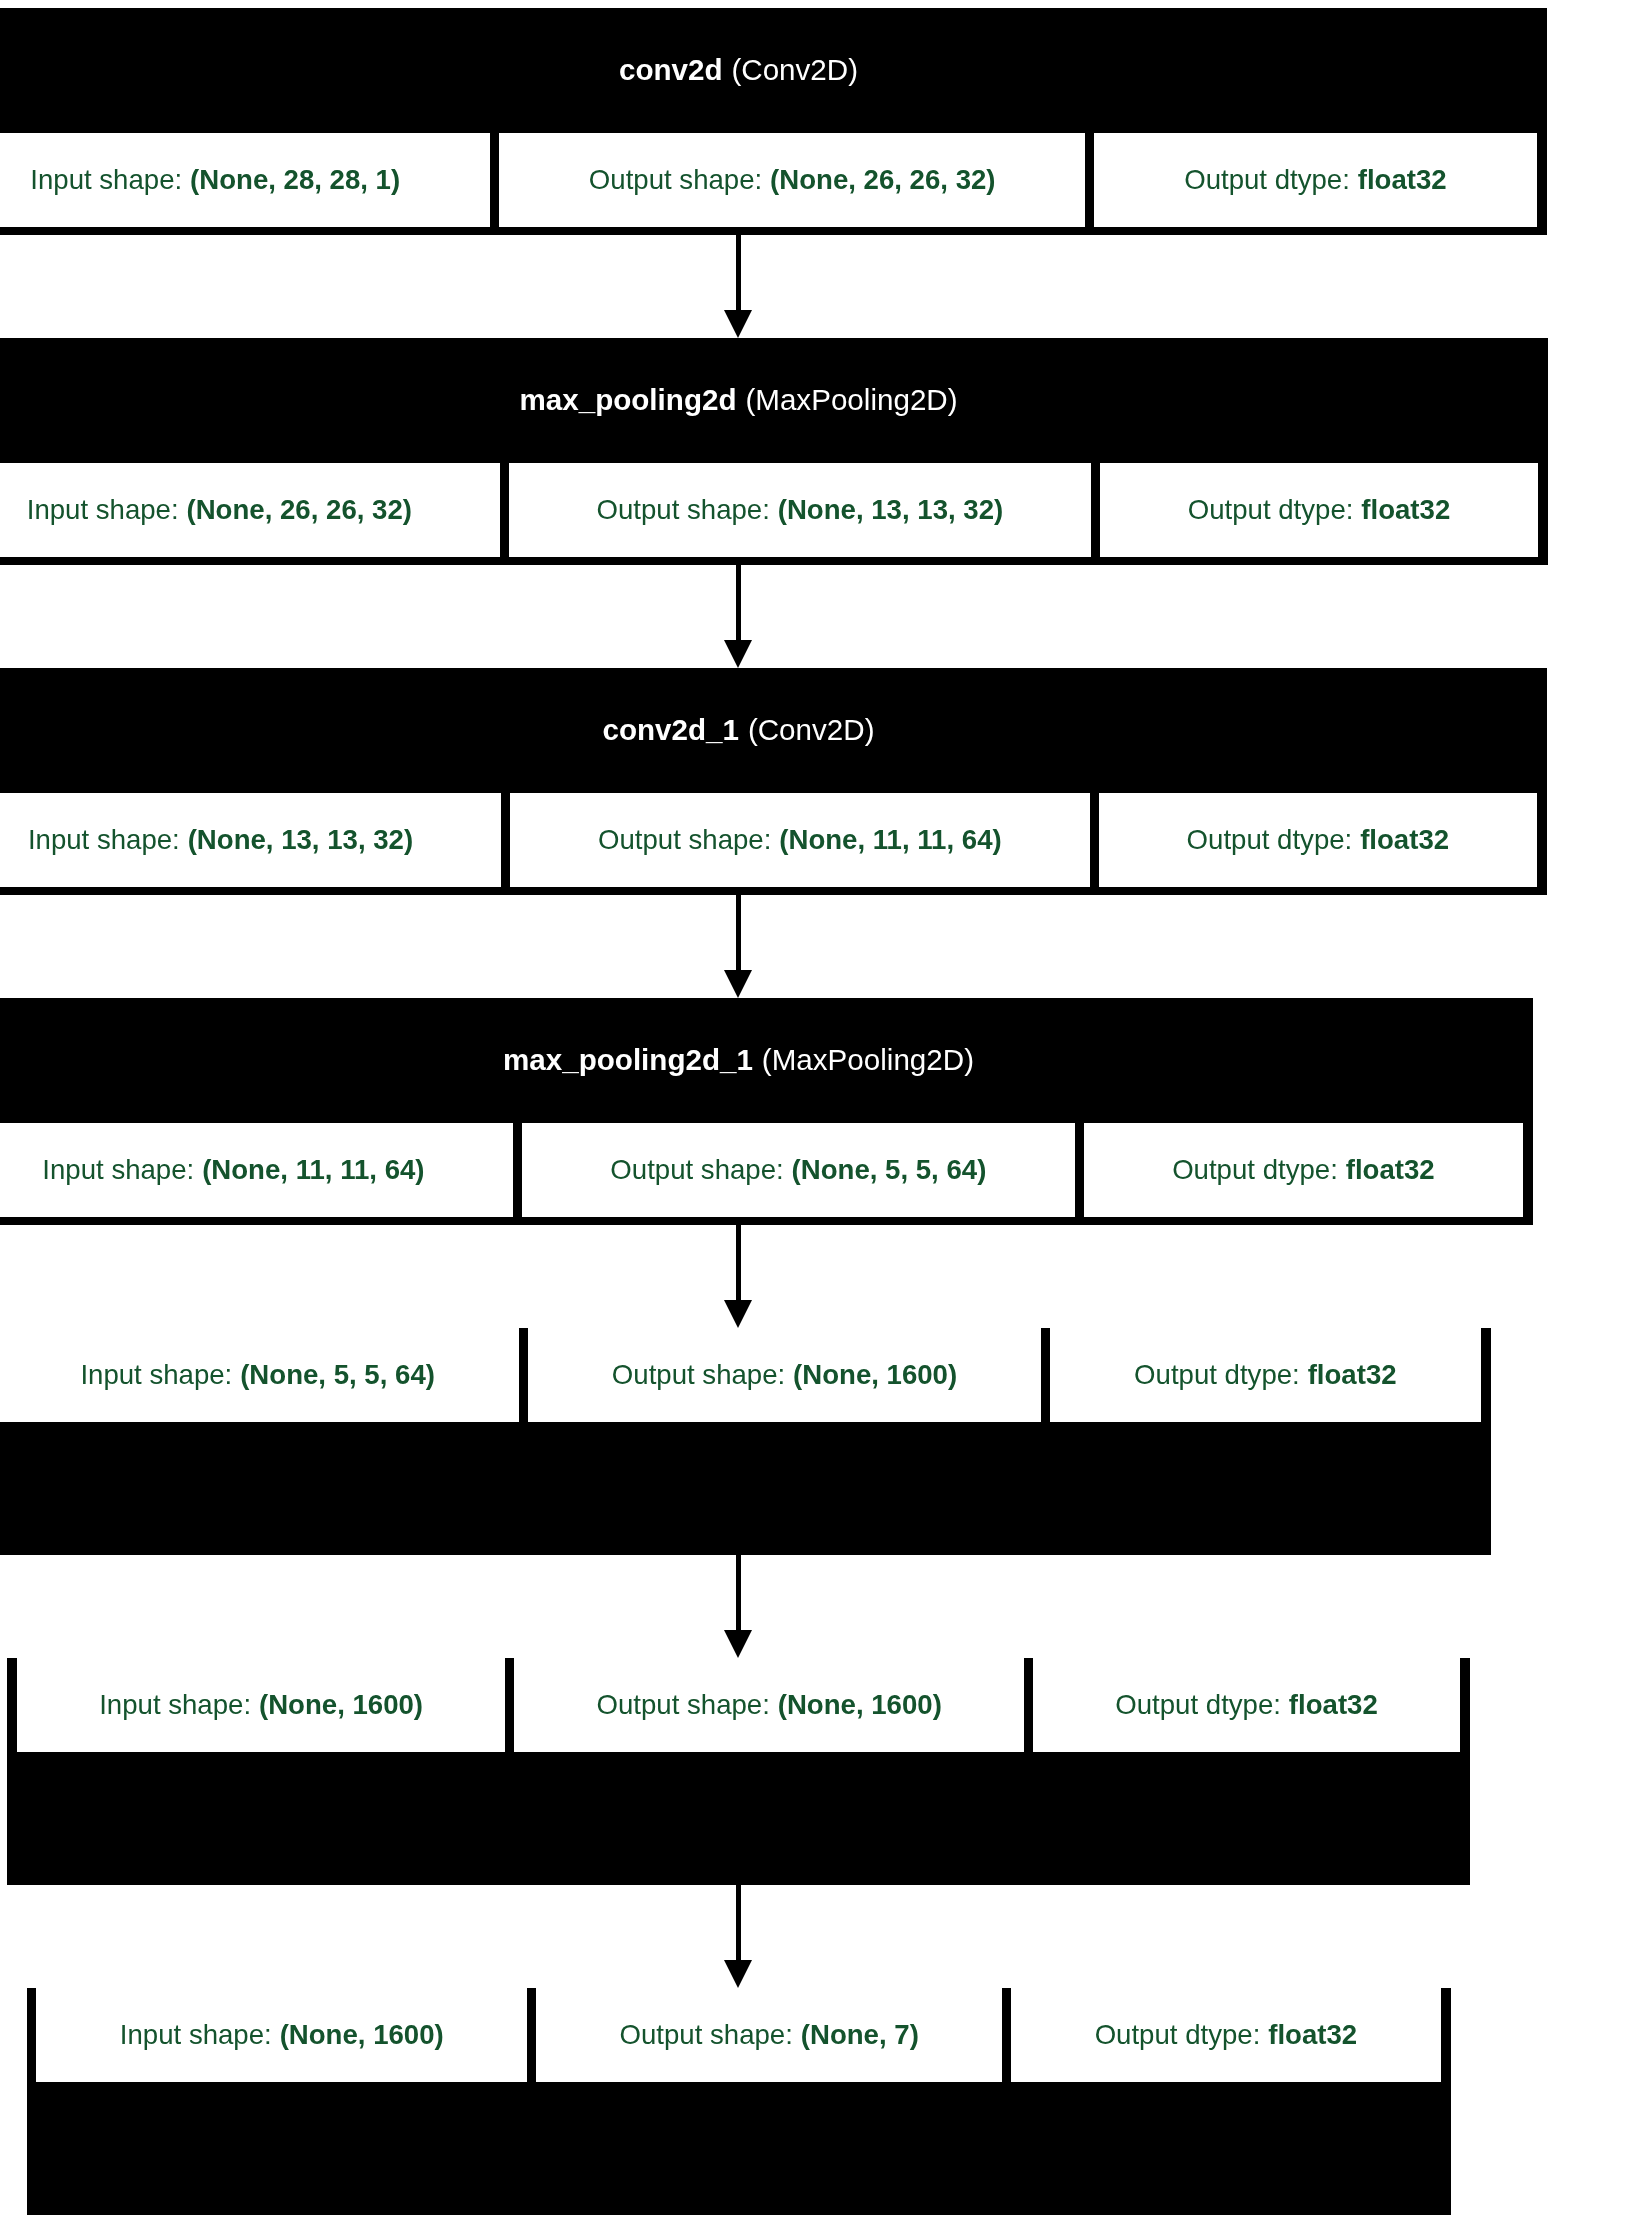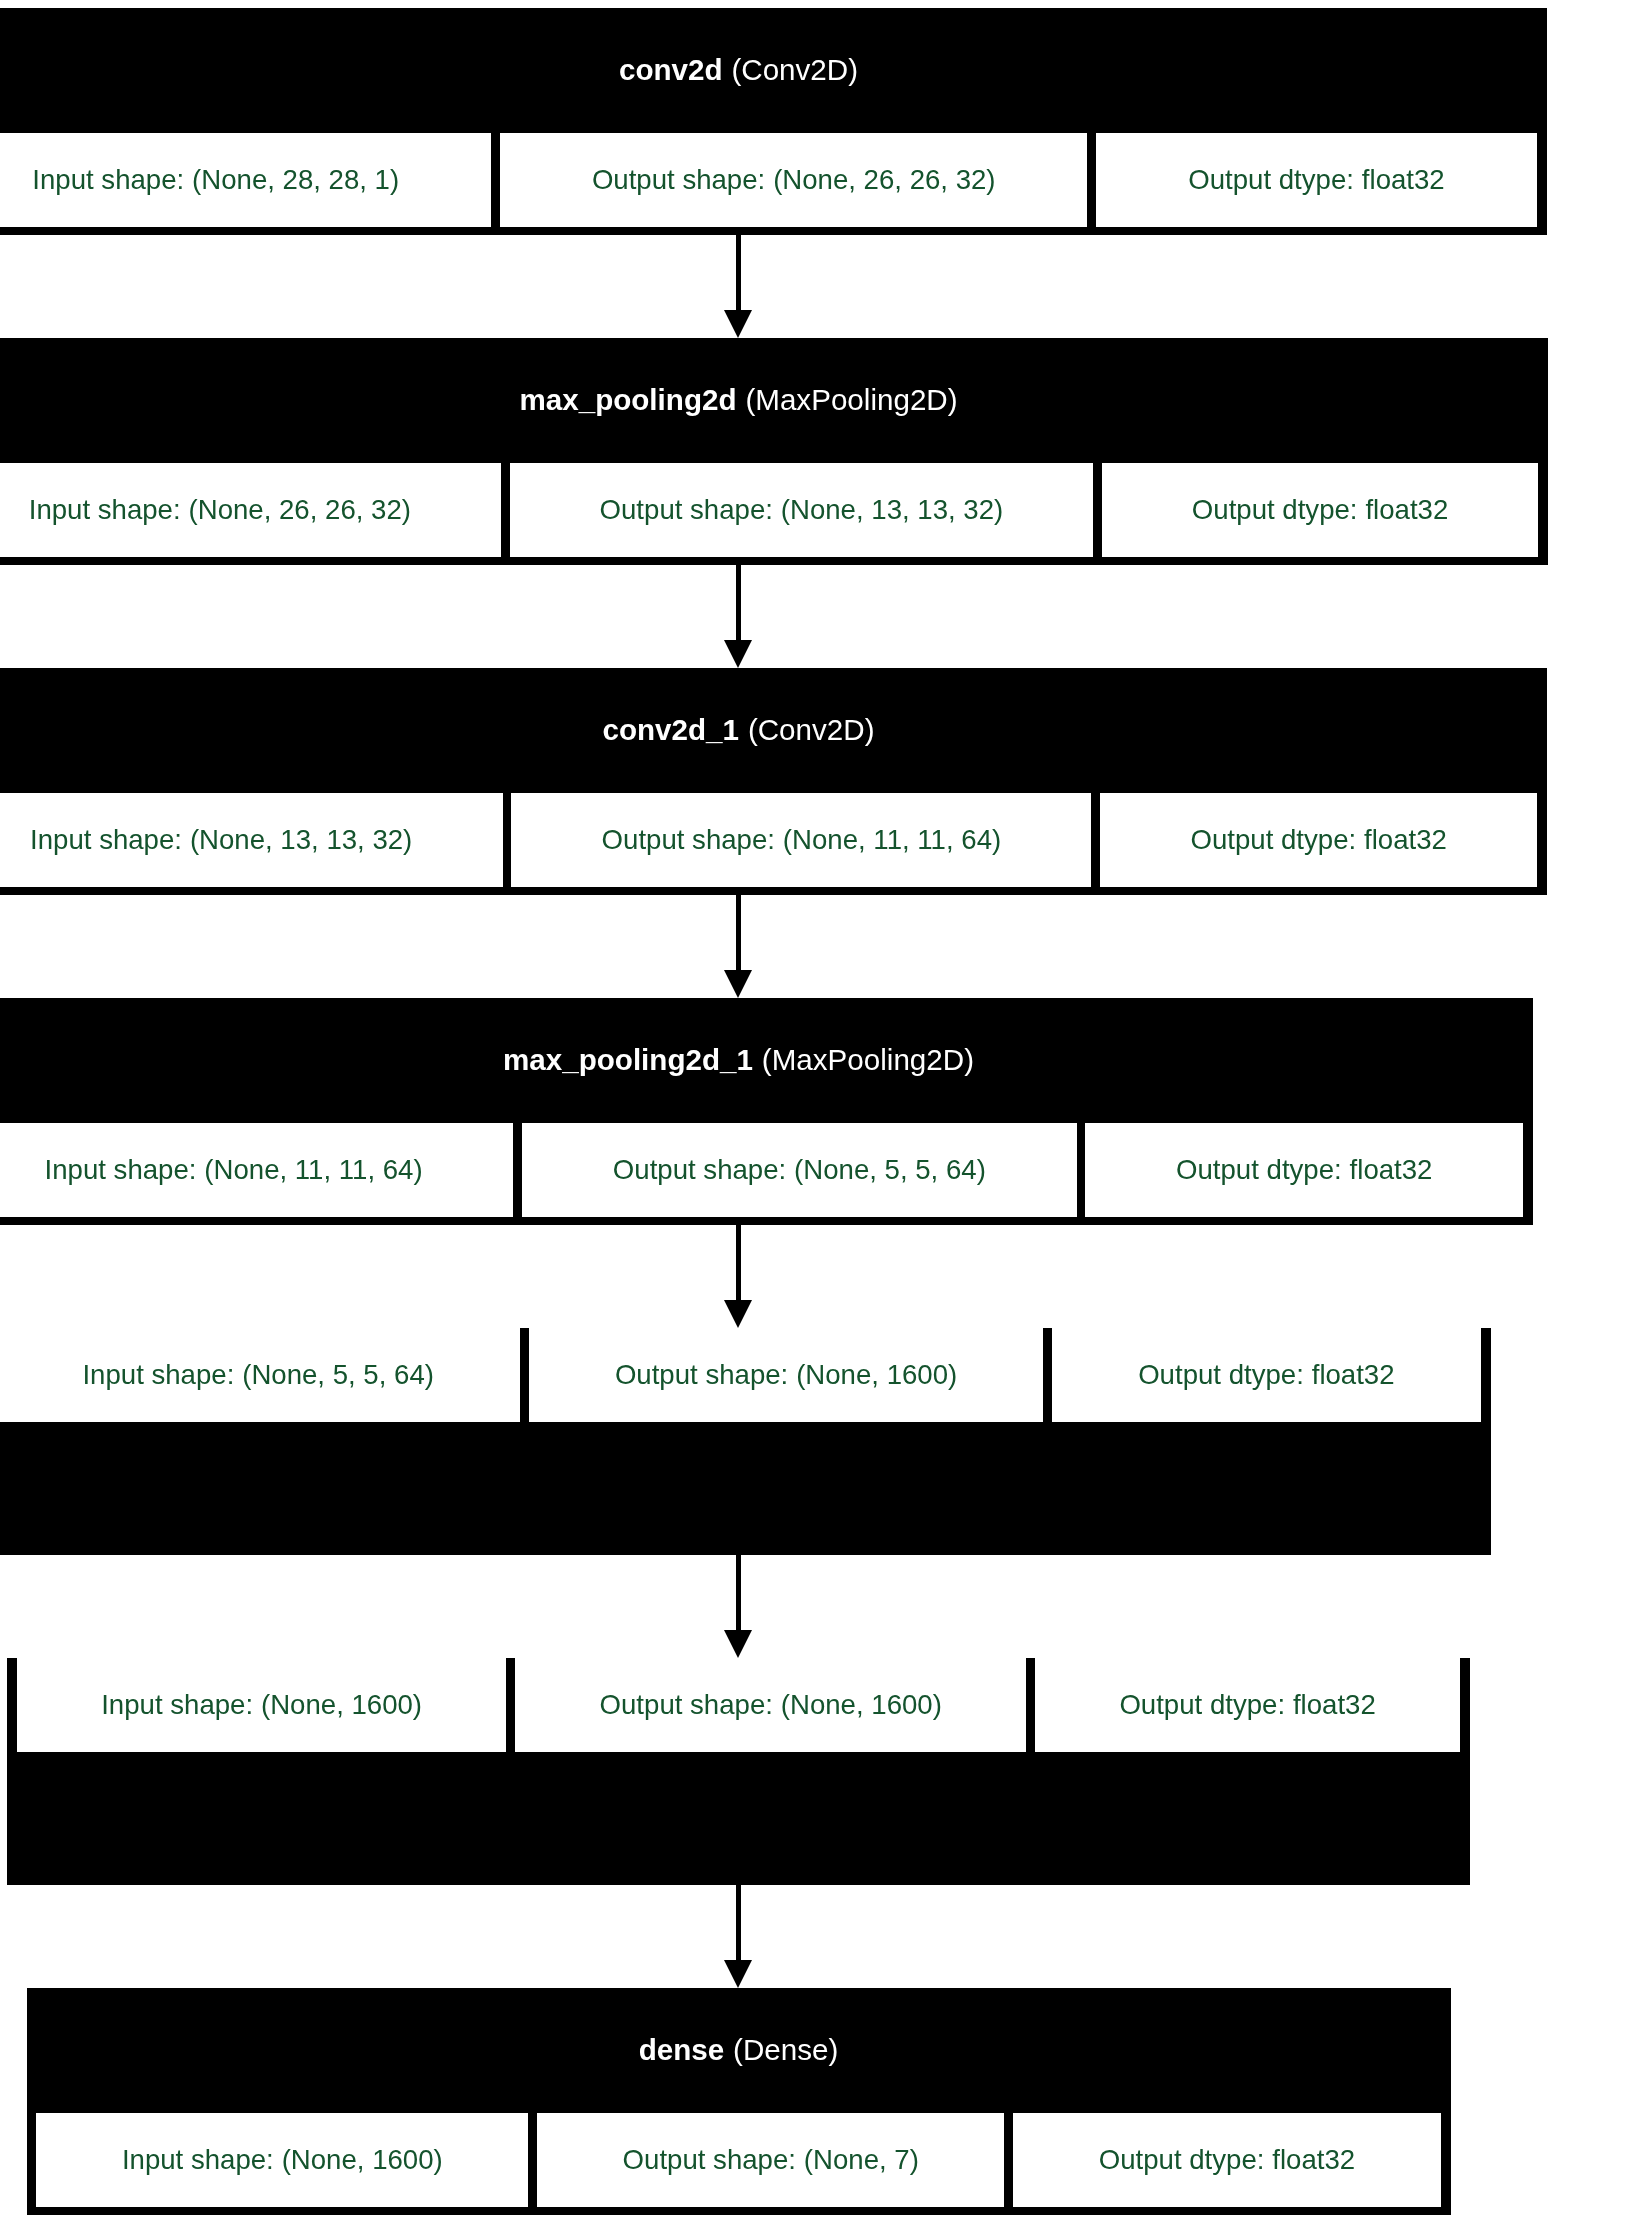--- a/index.html
+++ b/index.html
@@ -47,21 +47,21 @@
     color: #14532d;
     flex: 1 1 auto;
     display: flex;
     align-items: center;
     justify-content: center;
     font-size: 27.6px;
     white-space: nowrap;
     padding: 0 36px;
   }
   .cell .lbl { margin-right: 7.9px; }
-  .cell .val { font-weight: normal; }
+  .cell .val { font-weight: bold; }
   .arrow {
     width: 29.6px;
     height: 103px;
     flex: 0 0 auto;
     position: relative;
   }
   .arrow .stem {
     position: absolute;
     left: 11.8px;
     top: 0;
@@ -227,24 +227,20 @@
       </div>
     </div>
   </div>
 
   <div class="arrow">
     <div class="stem"></div>
     <div class="head"></div>
   </div>
 
   <div class="node" style="width:1424px">
-    <div class="node-header">
-      <span class="lname">dense</span>
-      <span class="lclass">(Dense)</span>
-    </div>
     <div class="node-cells">
       <div class="cell">
         <span class="lbl">Input shape:</span>
         <b class="val">(None, 1600)</b>
       </div>
       <div class="cell">
         <span class="lbl">Output shape:</span>
         <b class="val">(None, 7)</b>
       </div>
       <div class="cell">

